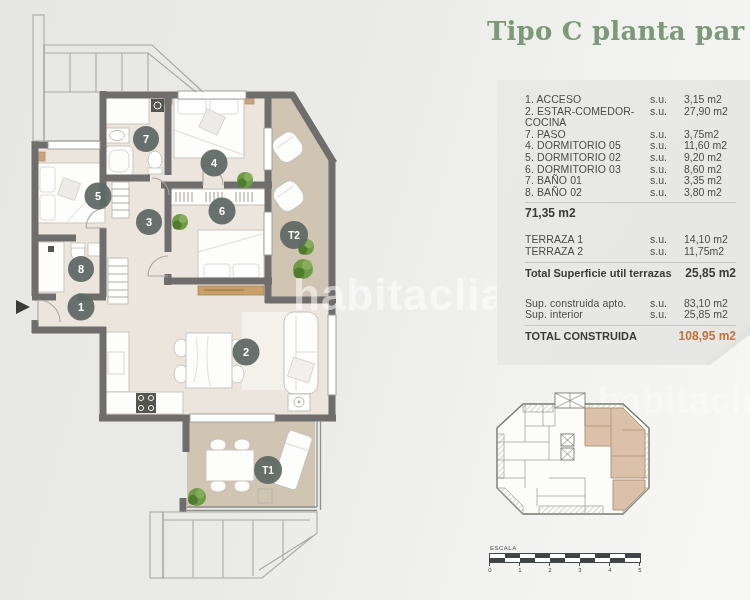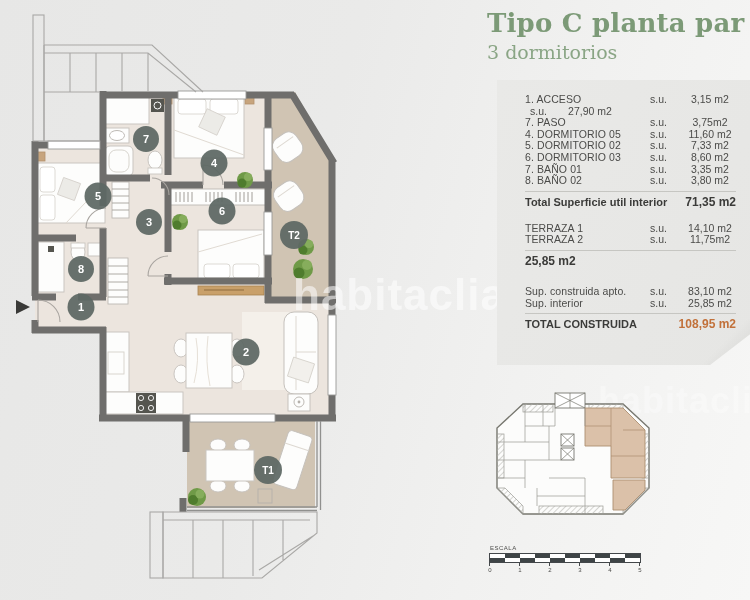--- a/index.html
+++ b/index.html
@@ -16,21 +16,21 @@
   
   .watermark{
     position:absolute;left:293px;top:270px;
     font-family:"Liberation Sans",sans-serif;font-weight:bold;
     font-size:44px;letter-spacing:1px;color:rgba(255,255,255,0.55);
     pointer-events:none;white-space:nowrap;
   }
   .watermark.secondary{left:598px;top:380px;font-size:36px;color:rgba(255,255,255,0.33);}
 
   
-  .hdr{position:absolute;left:487px;top:8px;width:260px;}
+  .hdr{position:absolute;left:487px;top:16px;width:260px;}
   .hdr .title{
     font-family:"DejaVu Serif",serif;font-weight:bold;
     font-size:26px;color:#7c9a77;letter-spacing:.2px;line-height:30px;
   }
   .hdr .subtitle{
     font-family:"DejaVu Serif",serif;font-weight:normal;
     font-size:19px;color:#8aa585;margin-top:3px;
   }
 
   
@@ -41,21 +41,21 @@
     padding:14px 22px 0 28px;box-sizing:border-box;
   }
   .panel::after{
     content:"";position:absolute;right:0;bottom:0;width:58px;height:46px;
     background:linear-gradient(315deg,#d5d5d2 8%,rgba(213,213,210,0) 55%);
     pointer-events:none;
   }
   .row{display:flex;align-items:baseline;font-size:10.5px;line-height:11.6px;color:#4b4b49;}
   .row .lbl{flex:1;letter-spacing:.1px;}
   .row .unit{width:22px;text-align:right;margin-right:17px;color:#4b4b49;}
-  .row .val{width:52px;text-align:center;}
+  .row .val{width:52px;text-align:left;}
   .sep{border:0;border-top:1px solid #c6c6c2;margin:4px 0 3px;}
   .total{display:flex;align-items:baseline;margin:1px 0 0;}
   .total .lbl{flex:1;font-weight:bold;font-size:11px;color:#3b3b39;}
   .total .val{font-weight:bold;font-size:12px;color:#3b3b39;text-align:right;}
   .total.orange .val{color:#c2713a;}
   .sp14{height:14px;} .sp18{height:18px;}
 
   
   .miniplan{position:absolute;left:489px;top:390px;width:168px;height:138px;}
 
@@ -332,81 +332,81 @@
           <text class="mk sm" x="294" y="239">T2</text>
         </g>
     </g>
   </svg>
 
   <div class="watermark">habitaclia</div>
   <div class="watermark secondary">habitaclia</div>
 
   <div class="hdr">
     <div class="title">Tipo C planta par</div>
-    <div class="subtitle">3 dormitorios</div>
   </div>
 
   <div class="panel">
     <div class="row">
         <span class="lbl">1. ACCESO</span>
         <span class="unit">s.u.</span>
         <span class="val">3,15 m2</span>
       </div>
     <div class="row">
+        <span class="lbl">2. ESTAR-COMEDOR-COCINA</span>
         <span class="unit">s.u.</span>
         <span class="val">27,90 m2</span>
       </div>
     <div class="row">
         <span class="lbl">7. PASO</span>
         <span class="unit">s.u.</span>
         <span class="val">3,75m2</span>
       </div>
     <div class="row">
         <span class="lbl">4. DORMITORIO 05</span>
         <span class="unit">s.u.</span>
         <span class="val">11,60 m2</span>
       </div>
     <div class="row">
         <span class="lbl">5. DORMITORIO 02</span>
         <span class="unit">s.u.</span>
-        <span class="val">7,33 m2</span>
+        <span class="val">9,20 m2</span>
       </div>
     <div class="row">
         <span class="lbl">6. DORMITORIO 03</span>
         <span class="unit">s.u.</span>
         <span class="val">8,60 m2</span>
       </div>
     <div class="row">
         <span class="lbl">7. BAÑO 01</span>
         <span class="unit">s.u.</span>
         <span class="val">3,35 m2</span>
       </div>
     <div class="row">
         <span class="lbl">8. BAÑO 02</span>
         <span class="unit">s.u.</span>
         <span class="val">3,80 m2</span>
       </div>
     <hr class="sep">
     <div class="total">
-        <span class="lbl">Total Superficie util interior</span>
         <span class="val">71,35 m2</span>
       </div>
     <div class="sp14"></div>
     <div class="row">
         <span class="lbl">TERRAZA 1</span>
         <span class="unit">s.u.</span>
         <span class="val">14,10 m2</span>
       </div>
     <div class="row">
         <span class="lbl">TERRAZA 2</span>
         <span class="unit">s.u.</span>
         <span class="val">11,75m2</span>
       </div>
     <hr class="sep">
     <div class="total">
+        <span class="lbl">Total Superficie util terrazas</span>
         <span class="val">25,85 m2</span>
       </div>
     <div class="sp18"></div>
     <div class="row">
         <span class="lbl">Sup. construida apto.</span>
         <span class="unit">s.u.</span>
         <span class="val">83,10 m2</span>
       </div>
     <div class="row">
         <span class="lbl">Sup. interior</span>

